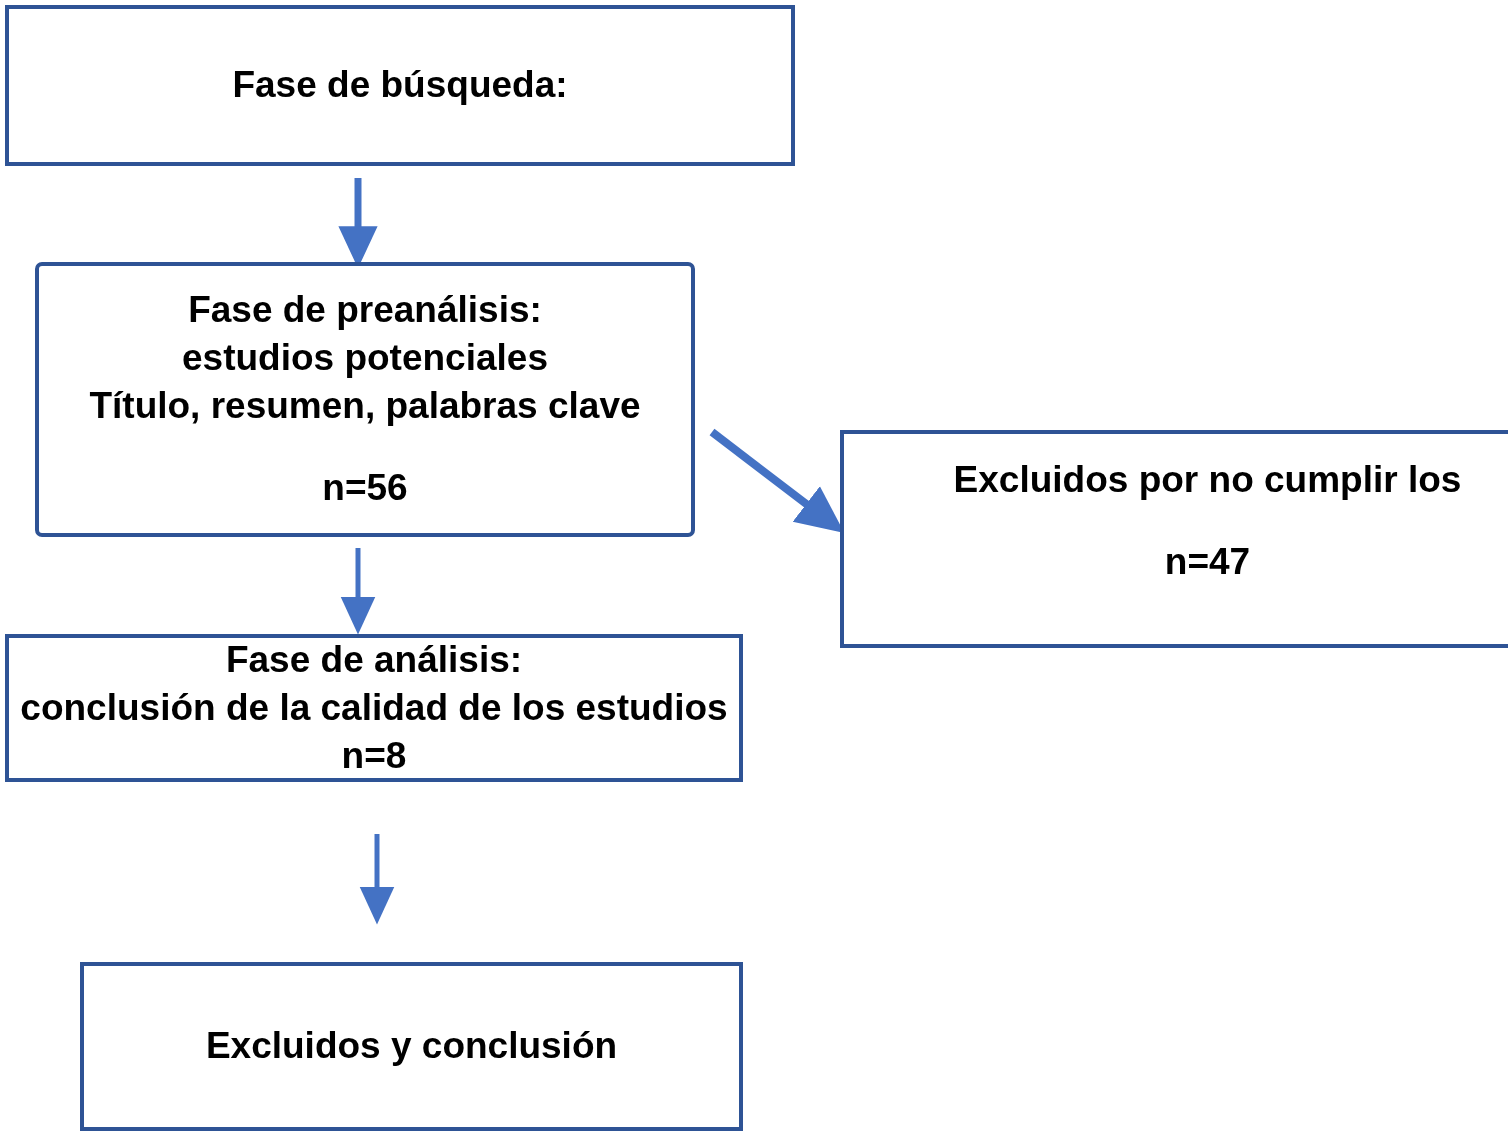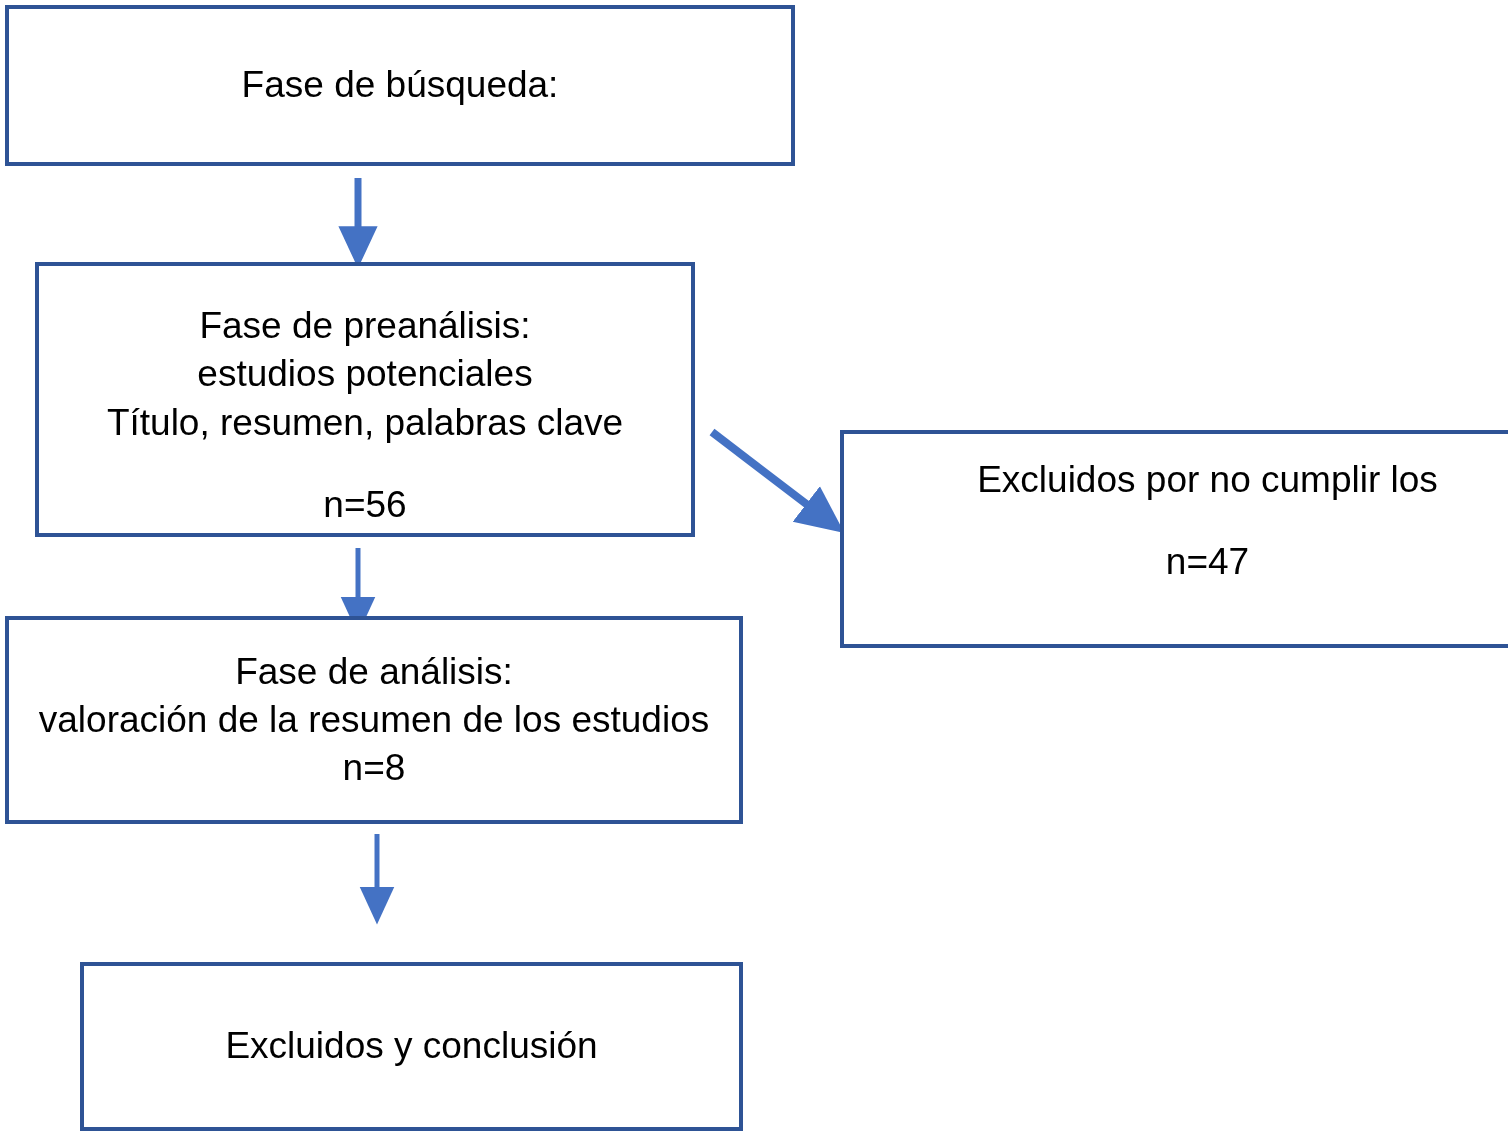--- a/index.html
+++ b/index.html
@@ -25,39 +25,40 @@
     background: #ffffff;
     display: flex;
     flex-direction: column;
     align-items: center;
     justify-content: center;
     text-align: center;
     color: #000000;
     font-size: 37px;
     line-height: 1.30;
     padding: 4px 10px;
+    font-weight: bold;
   }
   .node .line {
     display: block;
     white-space: nowrap;
   }
   .node .spacer {
     display: block;
     height: 34px;
   }
 
   
   #node-busqueda   { left: 5px;   top: 5px;    width: 790px; height: 161px; }
   #node-preanalisis{ left: 35px;  top: 262px;  width: 660px; height: 275px; }
   #node-excluidos  { left: 840px; top: 430px;  width: 735px; height: 218px; }
-  #node-analisis   { left: 5px;   top: 616px;  width: 738px; height: 208px; }
+  #node-analisis   { left: 5px;   top: 634px;  width: 738px; height: 148px; }
   #node-resultados { left: 80px;  top: 962px;  width: 663px; height: 169px; }
 
   #node-busqueda   { justify-content: center; }
-  #node-preanalisis{ justify-content: space-between; padding-top: 36px; }
+  #node-preanalisis{ justify-content: flex-start; padding-top: 20px; border-radius: 7px; }
   #node-analisis   { justify-content: center; }
   #node-resultados { justify-content: center; }
   #node-excluidos  { justify-content: flex-start; padding-top: 22px; }
 
   svg#edges {
     position: absolute;
     left: 0;
     top: 0;
     width: 1508px;
     height: 1133px;
@@ -104,21 +105,21 @@
   </div>
 
   <div class="node" id="node-excluidos">
     <span class="line">Excluidos por no cumplir los</span>
     <span class="spacer"></span>
     <span class="line">n=47</span>
   </div>
 
   <div class="node" id="node-analisis">
     <span class="line">Fase de análisis:</span>
-    <span class="line">valoración de la resumen de los estudios</span>
+    <span class="line">conclusión de la calidad de los estudios</span>
     <span class="line">n=8</span>
   </div>
 
   <div class="node" id="node-resultados">
     <span class="line">Excluidos y conclusión</span>
   </div>
 
 </div>
 
 </body></html>

